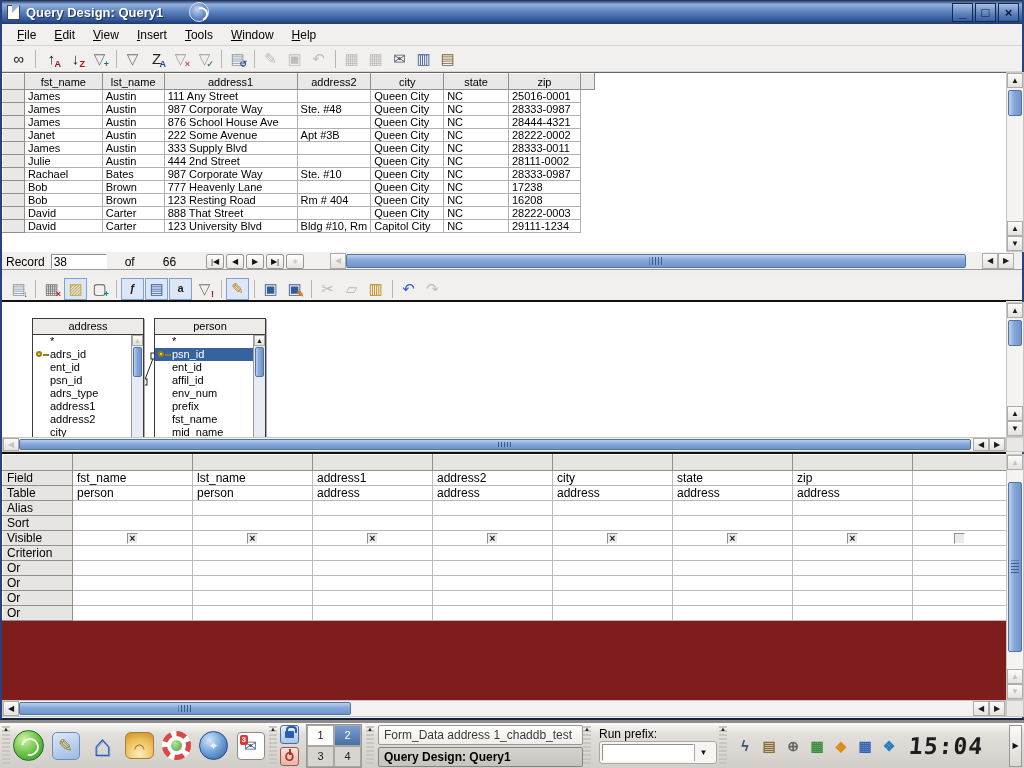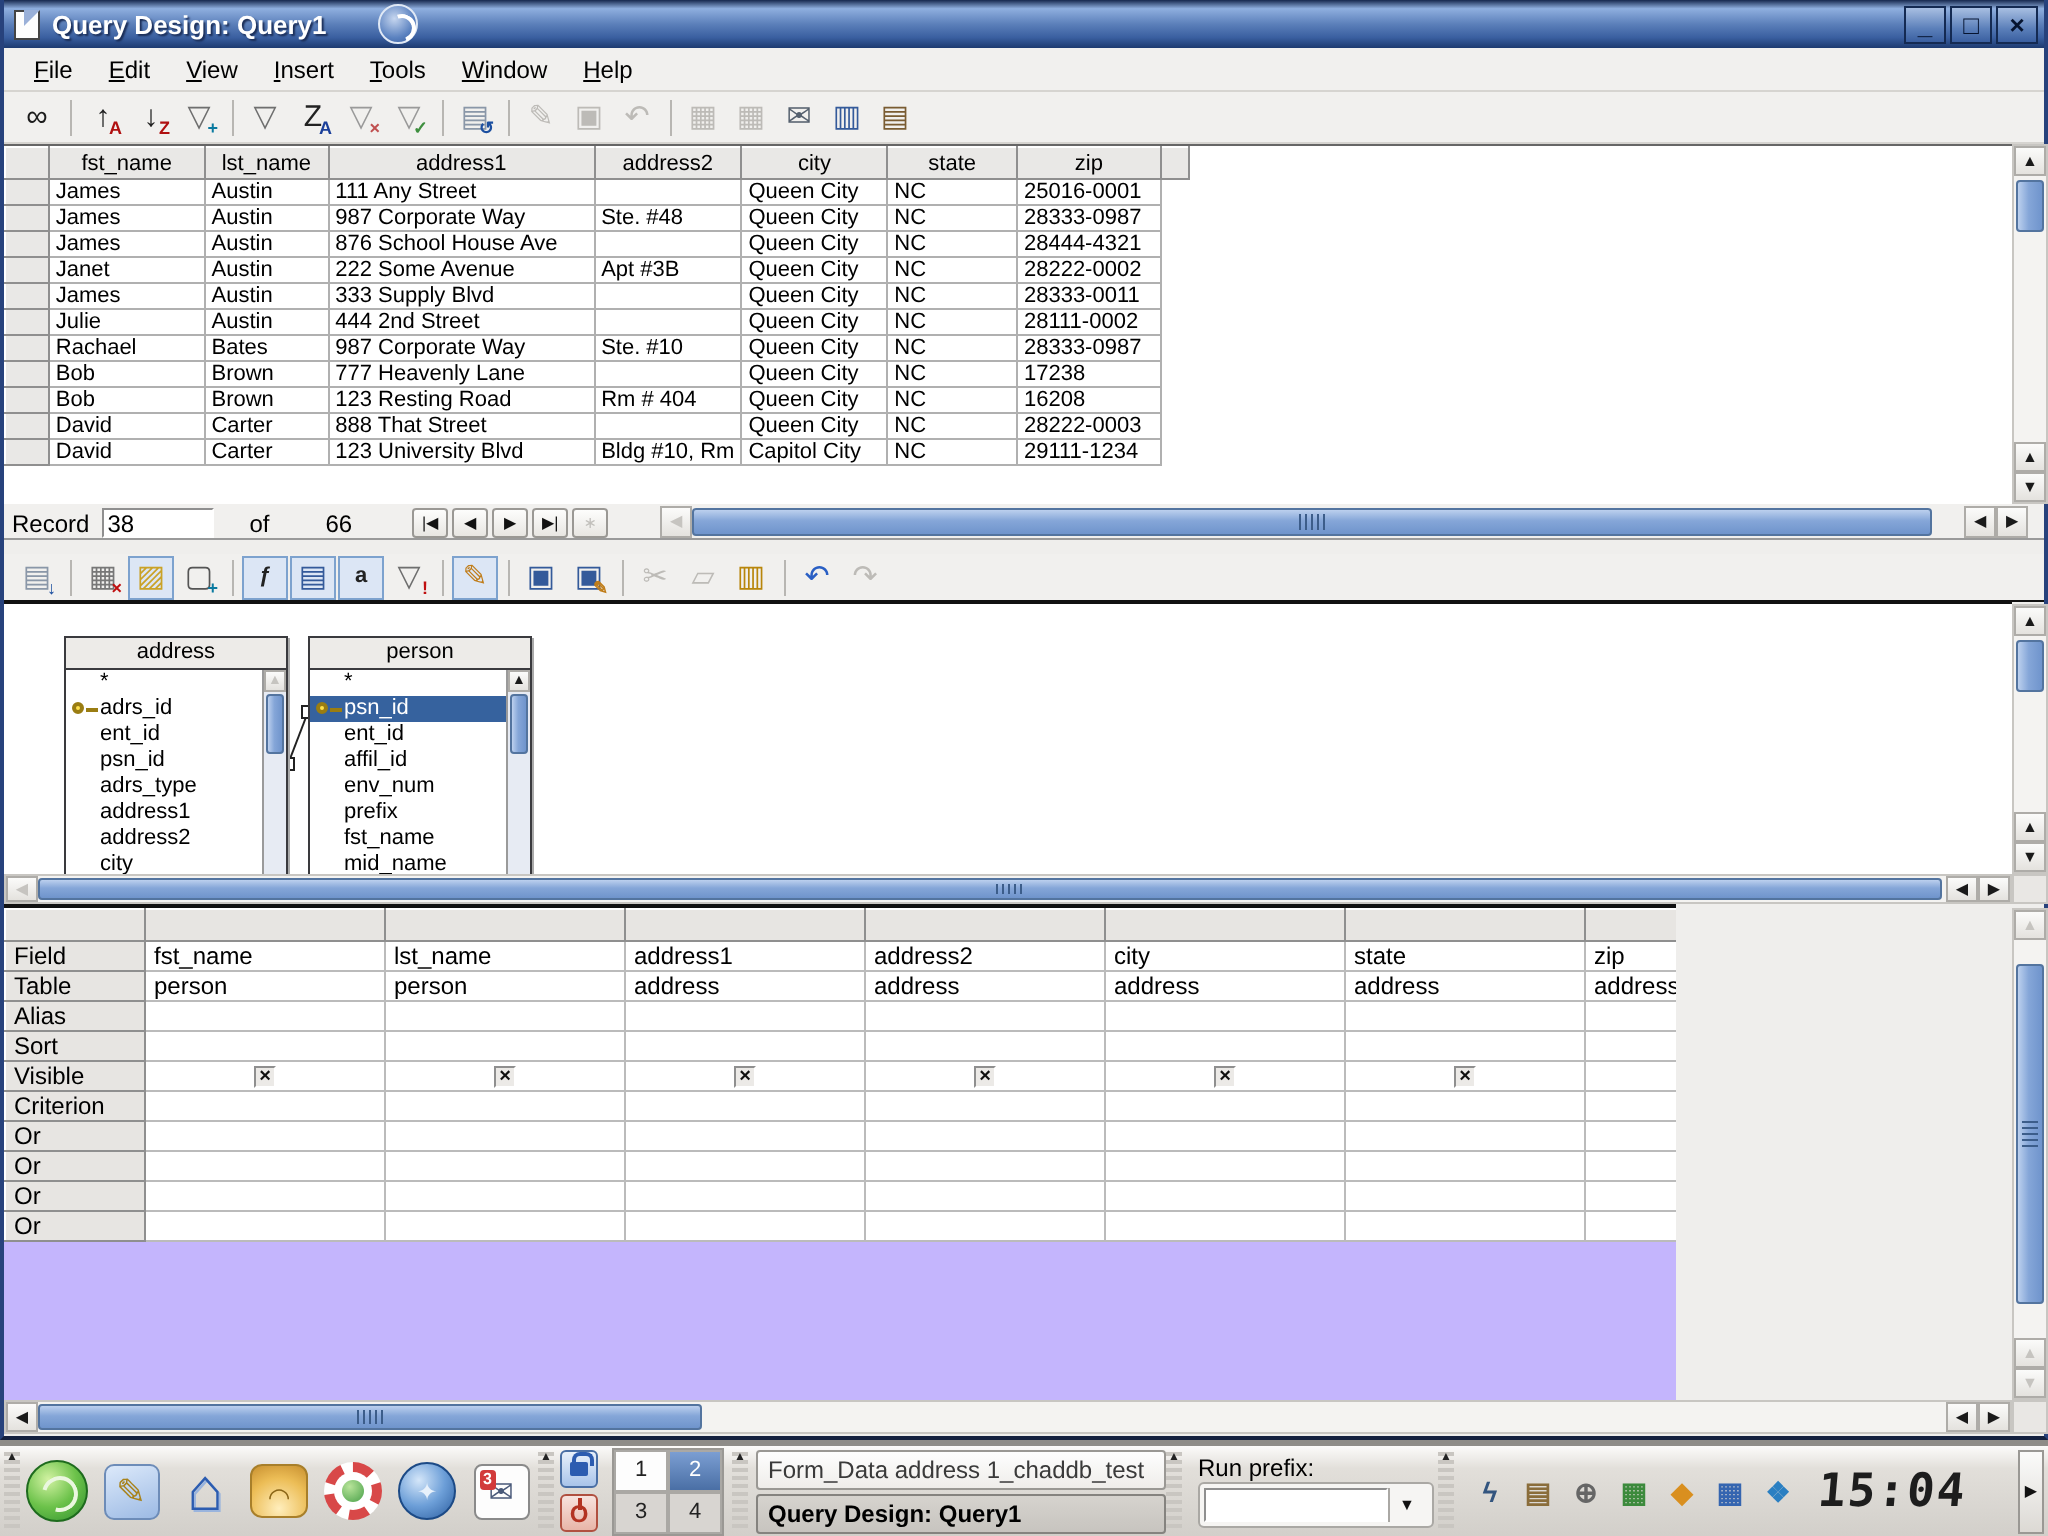--- a/index.html
+++ b/index.html
@@ -85,21 +85,21 @@
 .dwin-title{height:16px;line-height:15px;text-align:center;font-size:11px;background:#edebe8;border-bottom:1px solid #3a3a3e}
 .dwin-body{position:relative;height:105px;padding-right:12px;overflow:hidden}
 .dfield{height:13px;line-height:13px;font-size:11px;padding-left:17px;white-space:nowrap;position:relative}
 .dfield.sel{background:#36629e;color:#fff}
 .keyic{position:absolute;left:3px;top:3px;width:6px;height:6px;border:2px solid #9a7d12;border-radius:50%;background:#ffe14d}
 .keyic:after{content:"";position:absolute;left:5px;top:1px;width:6px;height:2px;background:#9a7d12}
 .dscroll{position:absolute;right:0;top:0;bottom:0;width:12px;background:#e7ebf3;border-left:1px solid #9a9a9a;
   display:flex;flex-direction:column}
 .dscroll .sbb{height:11px;font-size:7px}
 
-#querygrid{position:absolute;left:0;top:452px;width:836px;height:248px;background:#c4b5fd;border-top:2px solid #111;overflow:hidden}
+#querygrid{position:absolute;left:0;top:452px;width:1004px;height:248px;background:#7f1d1d;border-top:2px solid #111;overflow:hidden}
 table.qg{border-collapse:collapse;table-layout:fixed;font-size:12px;width:1004px}
 .qg th{background:#e7e5e2;font-weight:normal;text-align:left;padding:0 4px;height:15px;
   border:1px solid;border-color:#fff #8f8f8f #8f8f8f #fff}
 .qg td{height:15px;border:1px solid #bbb;padding:0 4px;background:#fff;white-space:nowrap;overflow:hidden}
 .qg tr.hdr th,.qg tr.hdr td{height:16px;background:#e7e5e2;border-color:#fff #8f8f8f #8f8f8f #fff}
 .qcb{display:inline-block;width:11px;height:11px;background:#eceae7;border:1px solid;border-color:#8f8f8f #fff #fff #8f8f8f;
   font-size:10px;line-height:10px;text-align:center;color:#111;font-weight:bold;vertical-align:middle}
 td.cbcell{text-align:center}
 
 #taskbar{position:absolute;left:0;top:722px;width:1024px;height:46px;

